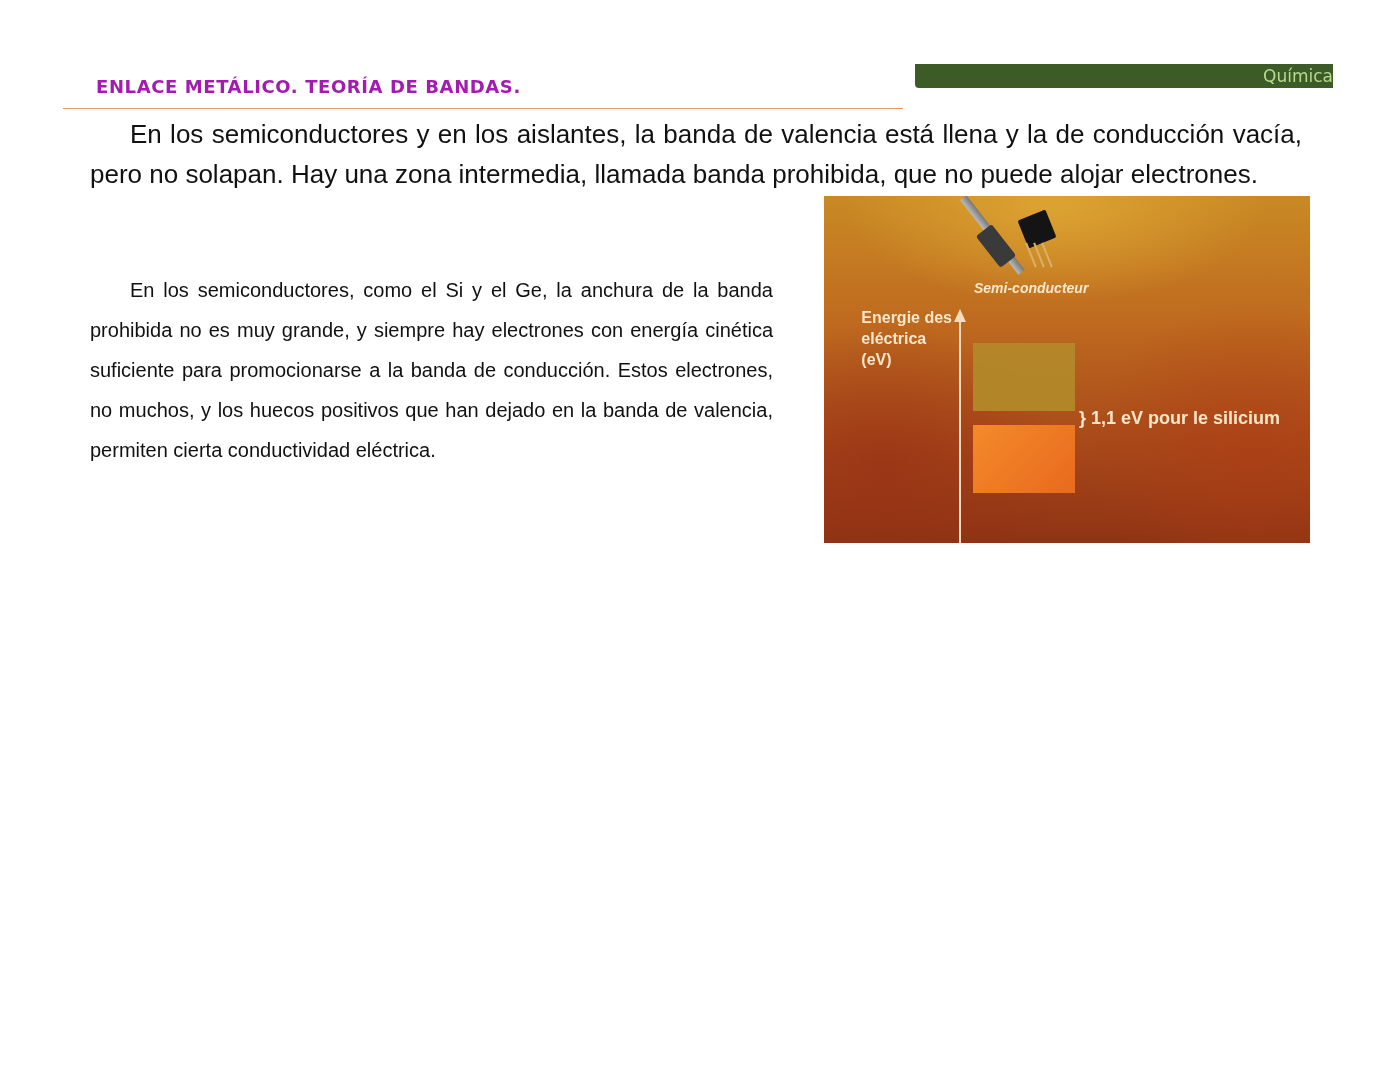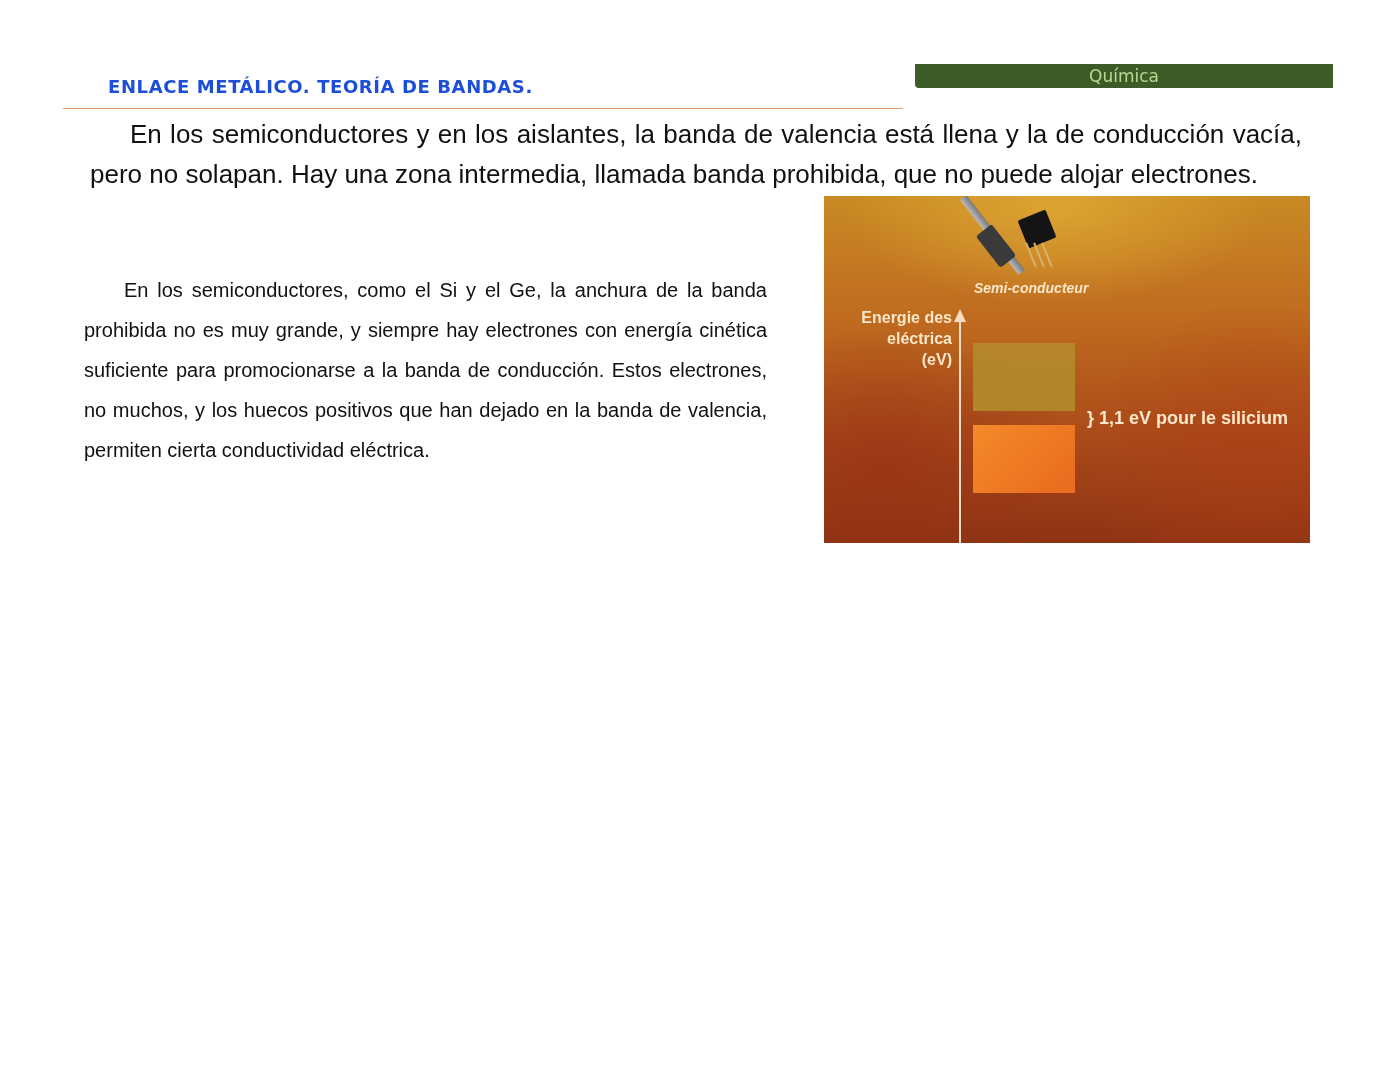--- a/index.html
+++ b/index.html
@@ -1,59 +1,59 @@
 <!DOCTYPE html>
 <html><head>
 <meta charset="utf-8">
 <style>
   html, body { margin: 0; padding: 0; background: #ffffff; }
   body { width: 1397px; height: 1080px; position: relative; overflow: hidden;
          font-family: "Liberation Sans", sans-serif; color: #111; }
 
-  .doc-title { position: absolute; left: 108px; top: 76px; font-family: "DejaVu Sans", sans-serif;
-               font-weight: bold; font-size: 18px; color: #1d4ed8; letter-spacing: 0.6px; }
+  .doc-title { position: absolute; left: 96px; top: 76px; font-family: "DejaVu Sans", sans-serif;
+               font-weight: bold; font-size: 18px; color: #a21caf; letter-spacing: 0.6px; }
   .title-rule { position: absolute; left: 63px; top: 108px; width: 840px; height: 1px; background: #e29a6a; }
 
   .subject-tab { position: absolute; left: 915px; top: 64px; width: 418px; height: 24px;
                  background: #3c5b27; border-bottom-left-radius: 4px;
-                 display: flex; align-items: center; justify-content: center; }
+                 display: flex; align-items: center; justify-content: flex-end; }
   .subject-tab span { color: #b7d98f; font-family: "DejaVu Sans", sans-serif; font-size: 17px; }
 
   .para-1 { position: absolute; left: 90px; top: 114px; width: 1212px; font-size: 26px;
             line-height: 40px; text-indent: 40px; text-align: justify; text-align-last: left; }
 
-  .para-2 { position: absolute; left: 84px; top: 270px; width: 683px; font-size: 20px;
+  .para-2 { position: absolute; left: 90px; top: 270px; width: 683px; font-size: 20px;
             line-height: 40px; text-indent: 40px; text-align: justify; text-align-last: left; }
 
   .figure { position: absolute; left: 824px; top: 196px; width: 486px; height: 347px; overflow: hidden;
             background:
               radial-gradient(ellipse 300px 140px at 230px 10px, rgba(224,168,52,0.85), rgba(224,168,52,0) 70%),
               radial-gradient(ellipse 260px 200px at 60px 270px, rgba(150,45,20,0.6), rgba(150,45,20,0) 70%),
               radial-gradient(ellipse 240px 220px at 430px 260px, rgba(175,60,20,0.55), rgba(175,60,20,0) 70%),
               linear-gradient(180deg, #c98a24 0%, #bf6b1f 35%, #a94a1a 70%, #8e3314 100%); }
 
   .diode { position: absolute; left: 136px; top: 4px; width: 8px; height: 95px; background: linear-gradient(90deg,#bbb,#777);
            transform: rotate(-38deg); transform-origin: top left; }
   .diode-body { position: absolute; left: 162px; top: 30px; width: 20px; height: 40px; background: #3a3a3a;
                 transform: rotate(-38deg); border-radius: 3px; }
   .transistor { position: absolute; left: 198px; top: 18px; width: 30px; height: 30px; background: #141414;
                 transform: rotate(-22deg); border-radius: 2px; }
   .lead { position: absolute; width: 2px; height: 26px; background: #d8b16a; transform: rotate(-22deg); top: 46px; }
 
   .fig-caption { position: absolute; left: 150px; top: 84px; color: #fbe7c9; font-size: 14px; font-weight: bold; font-style: italic; }
   .axis-label { position: absolute; right: 358px; top: 111px; color: #fbe7c9; font-size: 16px; font-weight: bold;
-                text-align: right; line-height: 21px; }
+                text-align: left; line-height: 21px; }
   .axis { position: absolute; left: 135px; top: 120px; width: 2px; height: 274px; background: #f3dcc0; }
   .axis-head { position: absolute; left: 130px; top: 113px; width: 0; height: 0;
                border-left: 6px solid transparent; border-right: 6px solid transparent; border-bottom: 13px solid #f3dcc0; }
 
   .band-conduction { position: absolute; left: 149px; top: 147px; width: 102px; height: 68px; background: #b3882a; opacity: 0.95; }
   .band-valence { position: absolute; left: 149px; top: 229px; width: 102px; height: 68px;
                   background: linear-gradient(135deg, #f48a2a, #e86a1e); }
-  .gap-label { position: absolute; left: 255px; top: 212px; color: #fbe7c9; font-size: 18px; font-weight: bold; white-space: nowrap; margin-left: 8px; }
+  .gap-label { position: absolute; left: 255px; top: 212px; color: #fbe7c9; font-size: 18px; font-weight: bold; white-space: nowrap; }
 </style>
 </head>
 <body>
 
 <div>
   <div class="doc-title">ENLACE METÁLICO. TEORÍA DE BANDAS.</div>
   <div class="title-rule"></div>
   <div class="subject-tab">
     <span>Química</span>
   </div>

